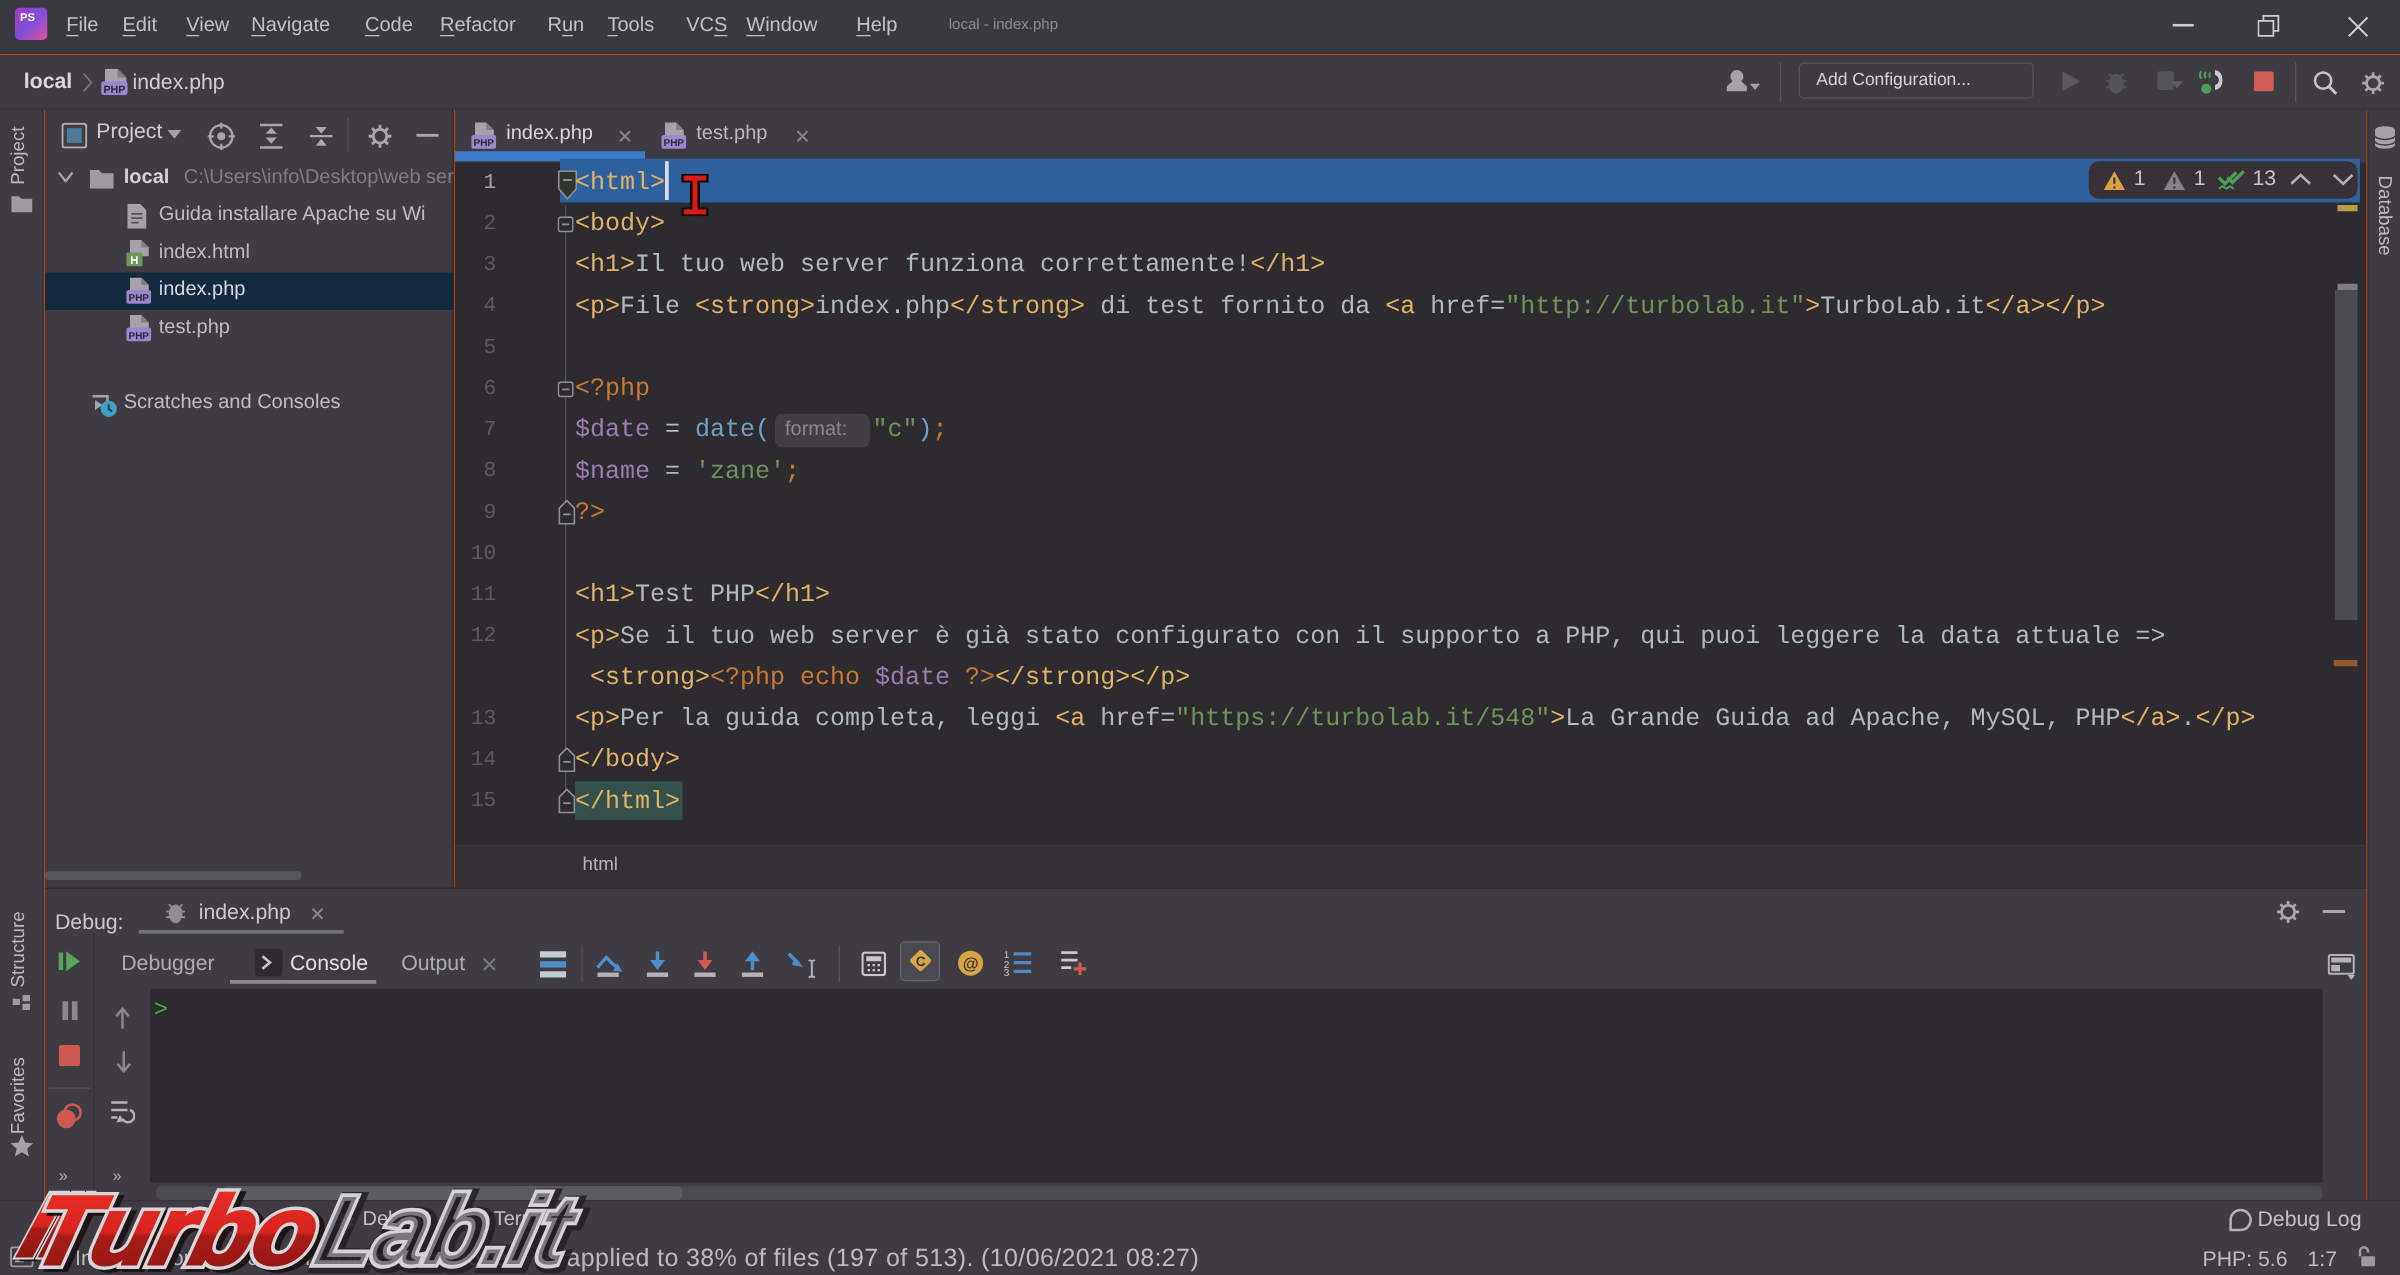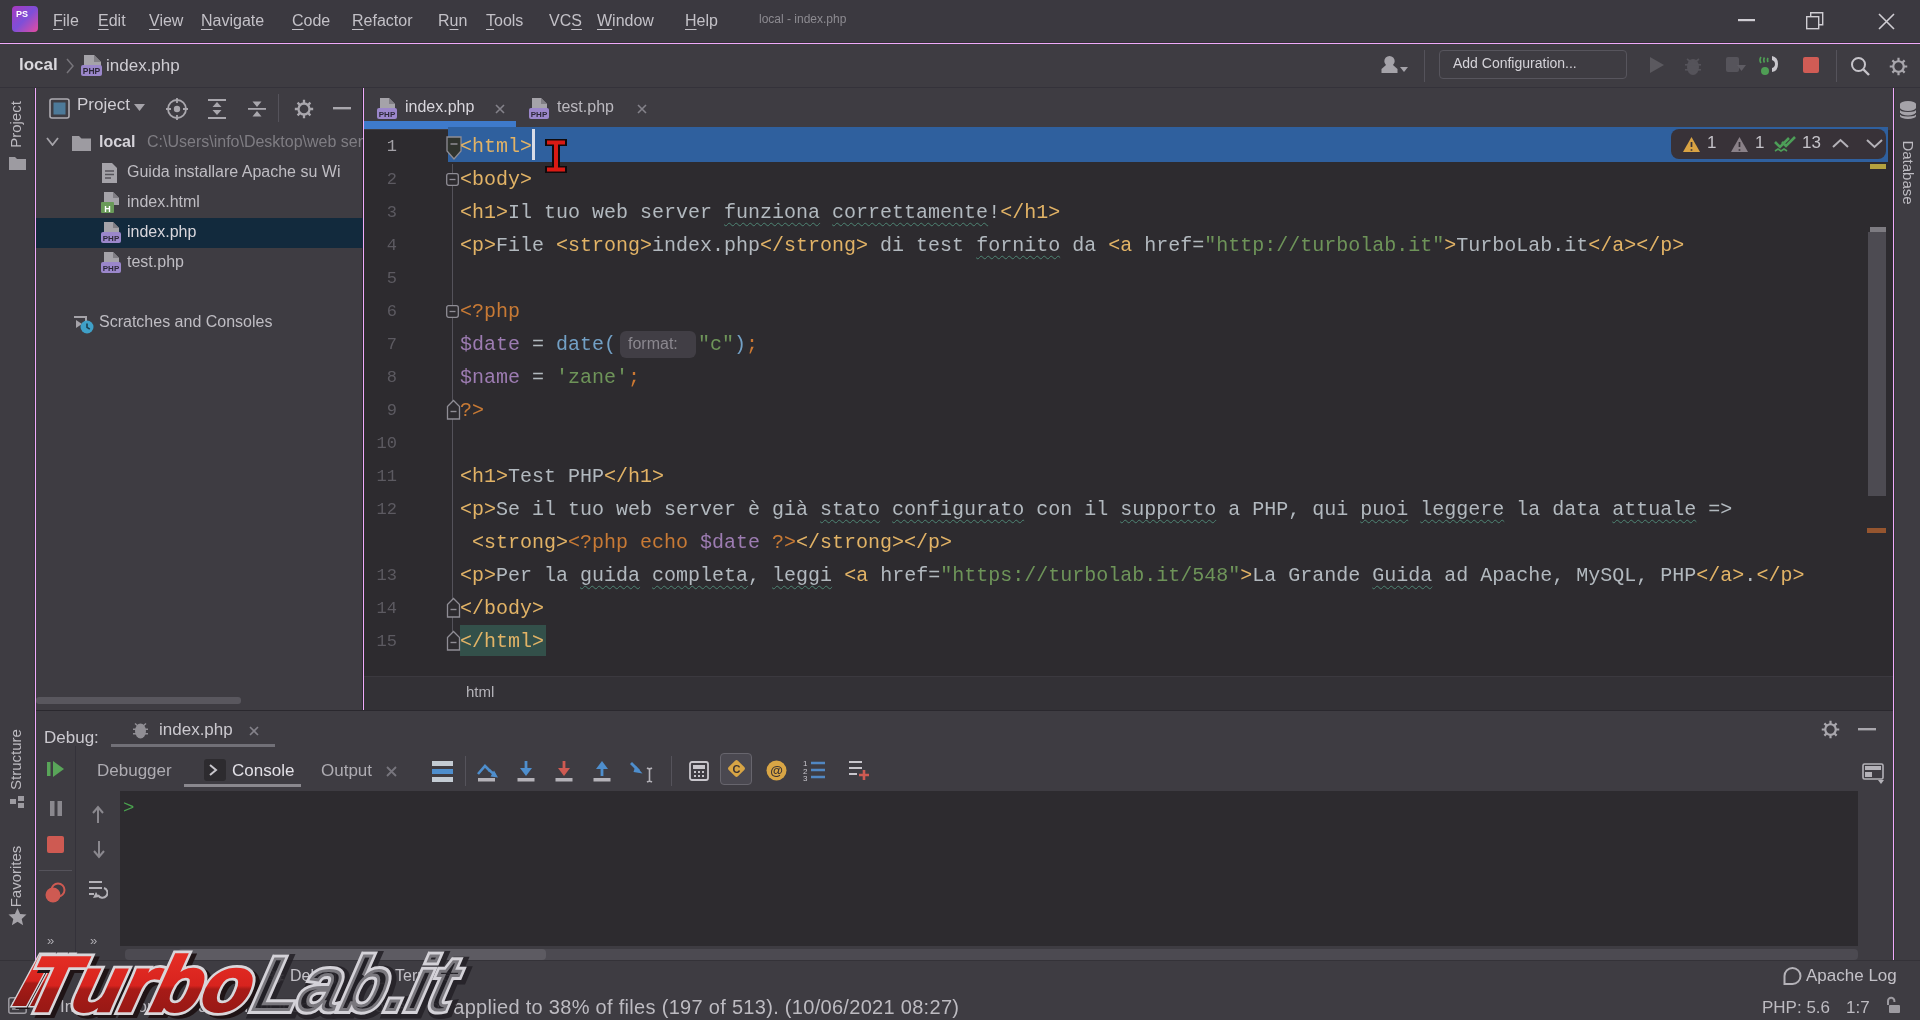--- a/index.html
+++ b/index.html
@@ -1,36 +1,36 @@
 <!DOCTYPE html>
 <html><head><meta charset="utf-8"><style>
 *{margin:0;padding:0;box-sizing:border-box}
 html,body{width:1920px;height:1020px;overflow:hidden;background:#3e3c42;font-family:"Liberation Sans",sans-serif}
 .abs{position:absolute}
-#app{position:relative;width:1920px;height:1020px;background:#f0abfc;overflow:hidden}
+#app{position:relative;width:1920px;height:1020px;background:#c2410c;overflow:hidden}
 
 #titlebar{left:0;top:0;width:1920px;height:43px;background:#3b3940;border-bottom:1px solid #332f36}
 .menu{position:absolute;top:12px;font-size:16px;color:#c3c1c7}
 .menu u{text-decoration-thickness:1px;text-underline-offset:3px}
 #wtitle{position:absolute;top:12px;left:759px;font-size:12px;color:#8d8b91}
 
 #navbar{left:0;top:44px;width:1920px;height:44px;background:#3e3c42;border-bottom:1px solid #34323a}
 
 #lstripe{left:0;top:88px;width:35px;height:872px;background:#3e3c42;border-right:1px solid #343238}
 .vlabel{position:absolute;font-size:15px;color:#bdbbc1;transform:rotate(-90deg);transform-origin:center;white-space:nowrap}
 
 #proj{left:36px;top:88px;width:327px;height:622px;background:#3e3c42;border-right:1px solid #2a282e}
 .trow{position:absolute;left:0;width:327px;height:30px;font-size:16px;color:#bfbdc3;white-space:nowrap;overflow:hidden}
 .trow .lbl{position:absolute;top:5px}
 
 #editor{left:364px;top:88px;width:1529px;height:622px;background:#2d2b2f}
 #tabbar{position:absolute;left:0;top:0;width:1529px;height:42px;background:#3e3c42}
 .cl{position:absolute;left:96px;font-family:"Liberation Mono",monospace;font-size:20px;line-height:33px;height:33px;white-space:pre;color:#b5b3b9}
 .tag{color:#e2b366}.php{color:#c87a35}.var{color:#9d7cb2}.str{color:#6e9459}.txt{color:#b2b9bf}.fn{color:#72a0c5}.sc{color:#cc7832}
-.sq{text-decoration:underline;text-decoration-style:wavy;text-decoration-color:#4e8573;text-decoration-thickness:1px;text-underline-offset:4px}
+.sq{text-decoration-style:wavy;text-decoration-color:#4e8573;text-decoration-thickness:1px;text-underline-offset:4px}
 .lnk{text-decoration-style:wavy;text-decoration-color:#7fa25f;text-underline-offset:5px;text-decoration-thickness:1px}
 
 #debug{left:36px;top:710px;width:1857px;height:250px;background:#3e3c42;border-top:1px solid #2a282e}
 
 #bstripe{left:0;top:960px;width:1920px;height:32px;background:#3e3c42;border-top:1px solid #343238}
 #sbar{left:0;top:992px;width:1920px;height:28px;background:#3e3c42}
 
 #rstripe{left:1894px;top:88px;width:26px;height:872px;background:#3e3c42;border-left:1px solid #343238}
 .vlabelr{position:absolute;font-size:15px;color:#bdbbc1;transform:rotate(90deg);transform-origin:center;white-space:nowrap}
 .sep{position:absolute;background:#55535b}
@@ -525,21 +525,21 @@
       </svg>
   <span class="abs" style="left:290px;top:6px;font-size:16px;color:#c3c1c7">Debug</span>
   <svg class="abs" style="left:372px;top:7px" width="17" height="16">
         <rect x="0.8" y="0.8" width="15.4" height="14.4" rx="2" fill="none" stroke="#b4b2b8" stroke-width="1.5"></rect>
         <path d="M3.5 5 l4 3 l-4 3" fill="none" stroke="#b4b2b8" stroke-width="1.5"></path>
       </svg>
   <span class="abs" style="left:395px;top:6px;font-size:16px;color:#c3c1c7">Terminal</span>
   <svg class="abs" style="left:1781px;top:5px" width="21" height="21">
         <path d="M3.5 10 a8 8 0 1 1 8 8 h-8 z" fill="none" stroke="#b4b2b8" stroke-width="2"></path>
       </svg>
-  <span class="abs" style="left:1806px;top:5px;font-size:17px;color:#c3c1c7">Apache Log</span>
+  <span class="abs" style="left:1806px;top:5px;font-size:17px;color:#c3c1c7">Debug Log</span>
 </div>
 <div class="abs" id="sbar">
   <svg class="abs" style="left:8px;top:5px" width="19" height="17">
         <rect x="0.8" y="0.8" width="17.4" height="15.4" rx="2" fill="none" stroke="#9d9ba1" stroke-width="1.5"></rect>
         <path d="M4 6 h11 M4 9 h11 M4 12 h7" stroke="#9d9ba1" stroke-width="1.4"></path>
       </svg>
   <span class="abs" style="left:60px;top:5px;font-size:17px;color:#bdbbc1">Indexing completed. Current inspection profile</span>
   <span class="abs" style="left:429px;top:4px;font-size:20px;letter-spacing:0.3px;color:#bdbbc1">er applied to 38% of files (197 of 513). (10/06/2021 08:27)</span>
   <span class="abs" style="left:1762px;top:6px;font-size:17px;color:#bdbbc1">PHP: 5.6</span>
   <span class="abs" style="left:1846px;top:6px;font-size:17px;color:#bdbbc1">1:7</span>

